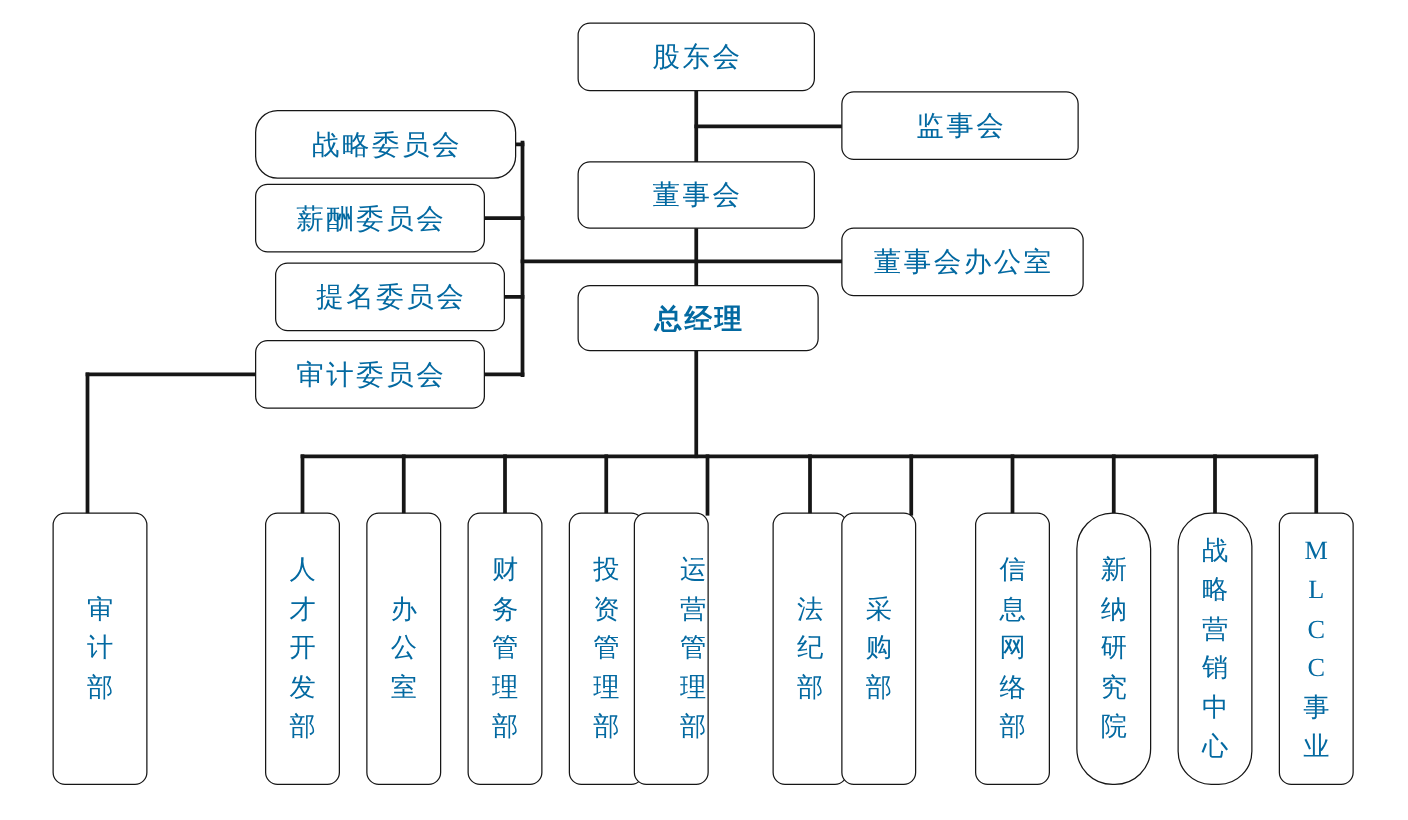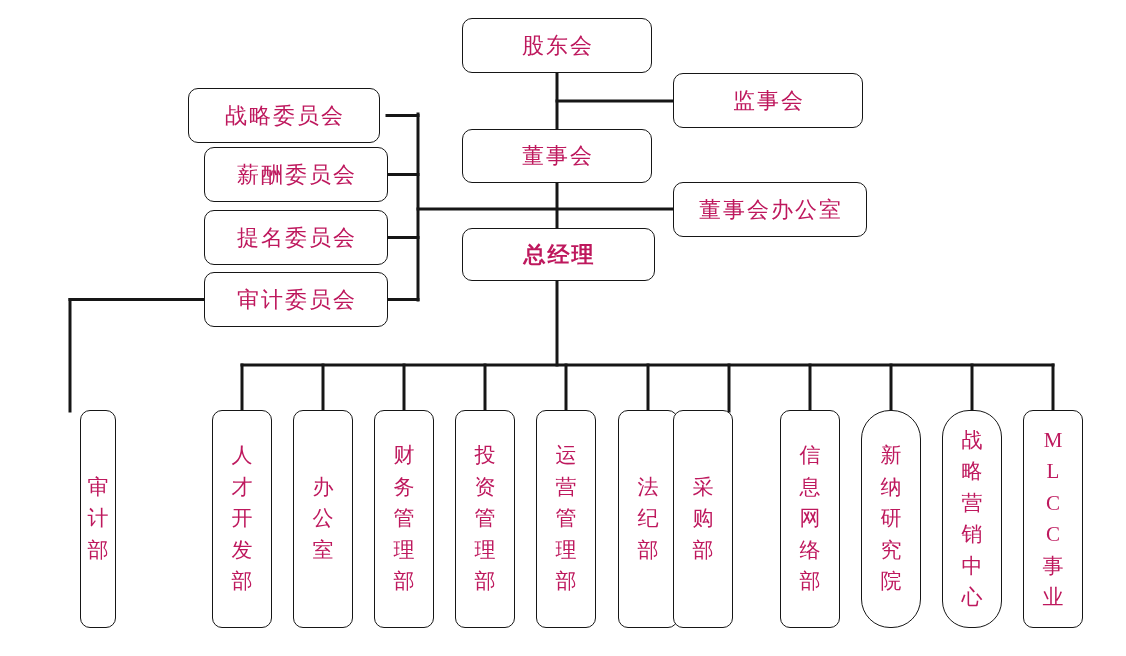--- a/index.html
+++ b/index.html
@@ -19,52 +19,52 @@
     pointer-events:none;
   }
   svg.wires line { stroke:#161616; stroke-width:3; stroke-linecap:square; }
 
   .node {
     position:absolute;
     background:#ffffff;
     border:1.8px solid #161616;
     border-radius:10px;
     display:flex; align-items:center; justify-content:center;
-    color:#be185d;
+    color:#0369a1;
     font-size:22px;
     z-index:2;
   }
   .node .label { letter-spacing:2px; text-indent:2px; white-space:nowrap; }
 
   
   #n-shareholders      { left:462px; top:18px;  width:190px; height:55px; }
   #n-supervisory       { left:673px; top:73px;  width:190px; height:55px; }
   #n-board             { left:462px; top:129px; width:190px; height:54px; }
   #n-board-office      { left:673px; top:182px; width:194px; height:55px; }
   #n-gm                { left:462px; top:228px; width:193px; height:53px;font-weight:bold; }
-  #n-strategy-comm     { left:188px; top:88px;  width:192px; height:55px; }
+  #n-strategy-comm     { left:204px; top:88px;  width:209px; height:55px;border-radius:18px; }
   #n-compensation-comm { left:204px; top:147px; width:184px; height:55px; }
-  #n-nomination-comm   { left:204px; top:210px; width:184px; height:55px; }
+  #n-nomination-comm   { left:220px; top:210px; width:184px; height:55px; }
   #n-audit-comm        { left:204px; top:272px; width:184px; height:55px; }
 
   
   .vert { top:410px; width:60px; height:218px; font-size:21px; }
   .vert .label {
     width:1.1em;
     word-break:break-all;
     line-height:1.5;
     text-align:center;
     letter-spacing:0; text-indent:0; white-space:normal;
   }
-  #n-audit-dept   { left:42px;  width:36px;margin-left:38px; }
+  #n-audit-dept   { left:42px;  width:76px; }
   #n-talent-dev   { left:212px; }
   #n-office       { left:293px; }
   #n-finance      { left:374px; }
   #n-investment   { left:455px;align-items:center; }
-  #n-operations   { left:536px; }
+  #n-operations   { left:507px;justify-content:flex-end; }
   #n-law          { left:618px; }
   #n-procurement  { left:673px; }
   #n-info-network { left:780px; }
   #n-xinna        { left:861px;border-radius:29px; }
   #n-strat-mktg   { left:942px;border-radius:27px; }
   #n-mlcc         { left:1023px; }
 </style>
 </head>
 <body>
 

